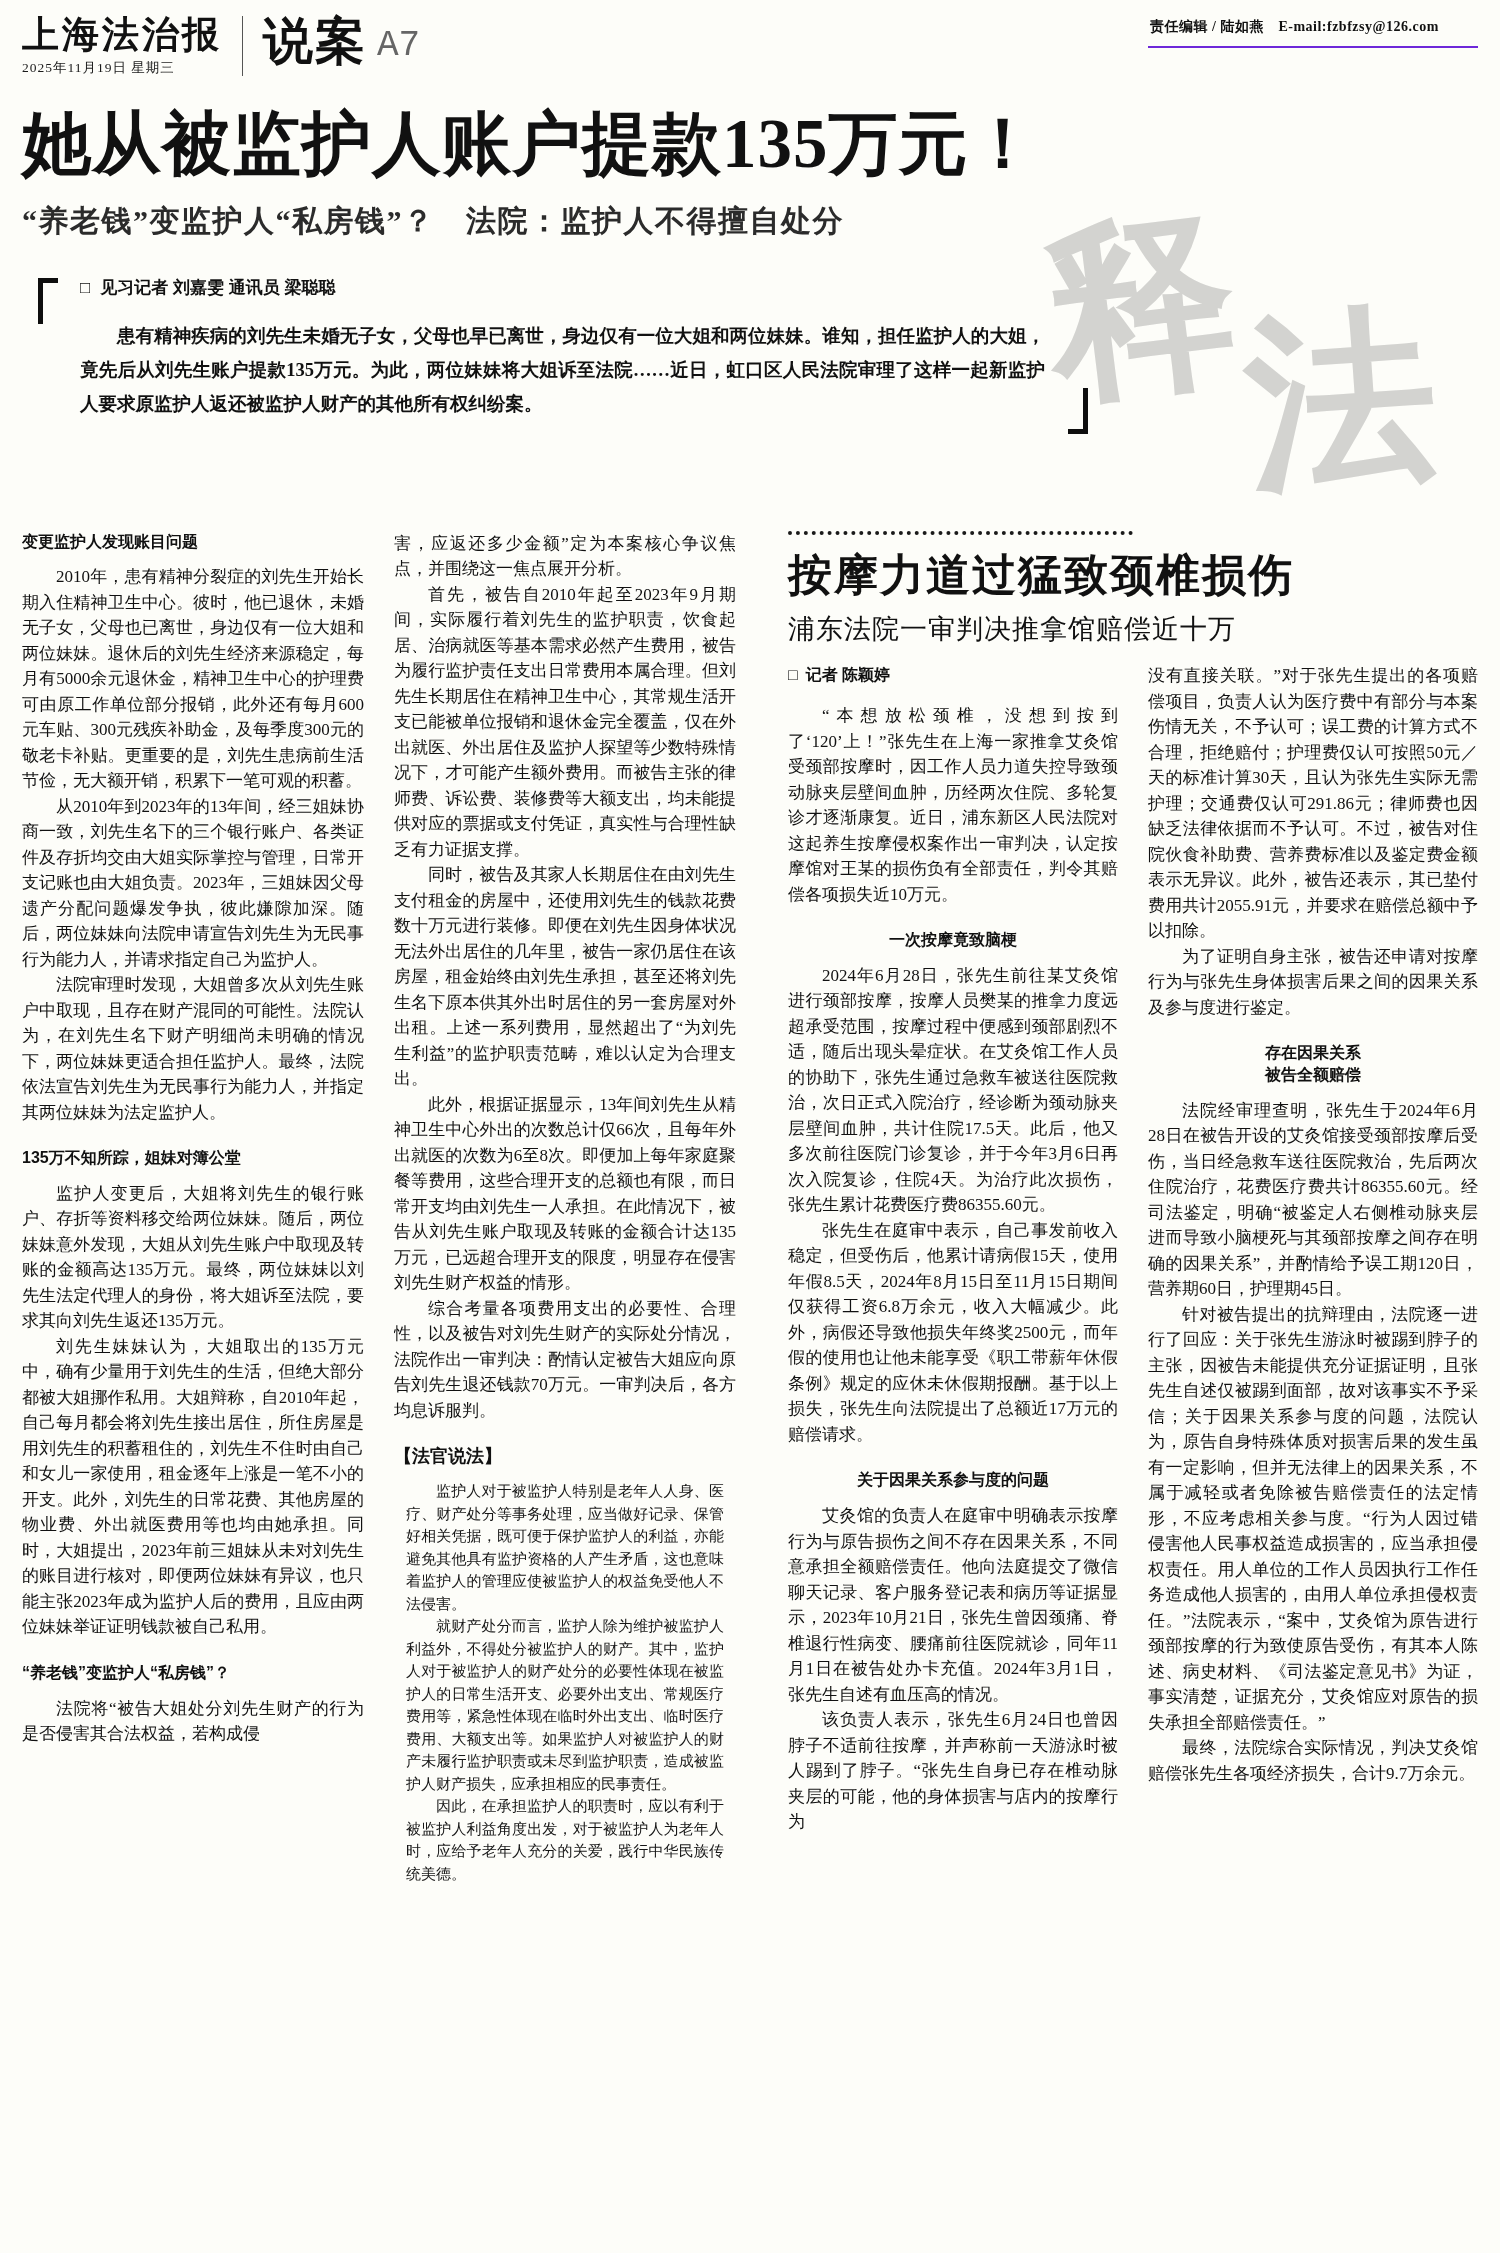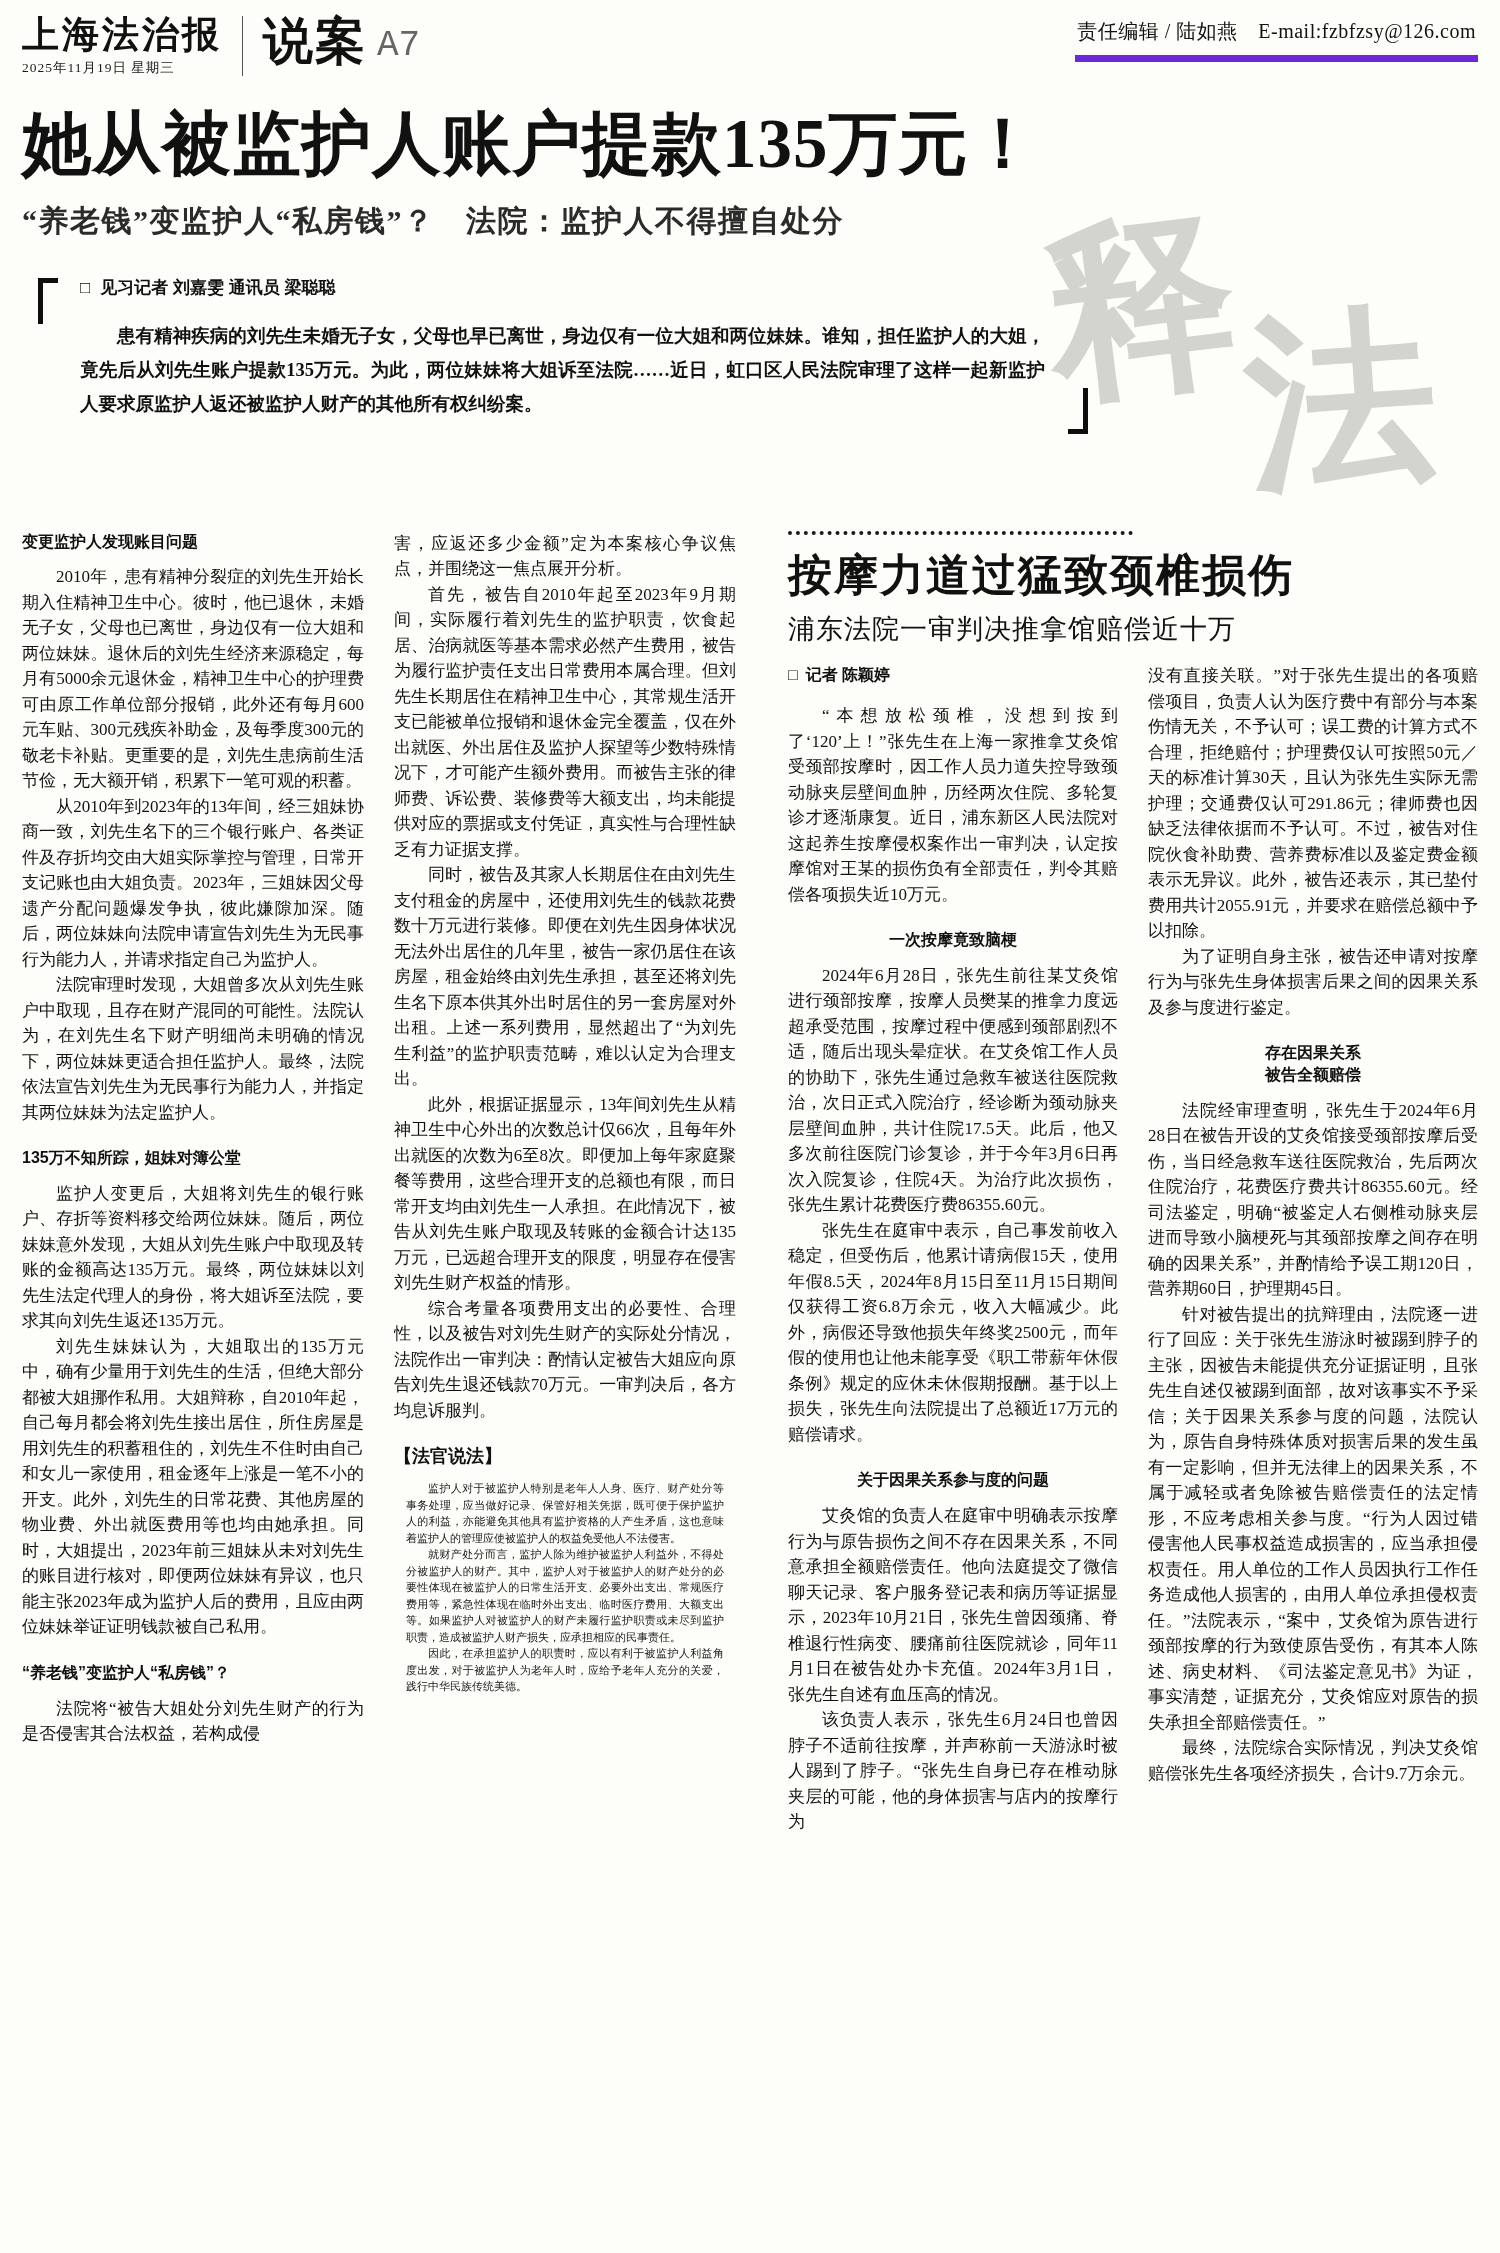--- a/index.html
+++ b/index.html
@@ -13,22 +13,22 @@
   }
 
   
   .masthead { display:flex; align-items:flex-start; }
   .mast-left { padding-top:2px; }
   .paper-name { font-size:37px; font-weight:900; letter-spacing:3px; line-height:1.05; font-family:"Liberation Serif",serif; }
   .date-line { font-size:13.5px; margin-top:4px; letter-spacing:1px; color:#1a1a1a; }
   .mast-divider { width:1px; background:#555; height:60px; margin:2px 20px 0 20px; }
   .section-name { font-size:50px; font-weight:900; line-height:1; font-family:"Liberation Sans","DejaVu Sans",sans-serif; letter-spacing:2px; margin-top:2px; }
   .page-no { font-size:36px; line-height:1; color:#666; margin:14px 0 0 10px; font-family:Liberation Mono, monospace; }
-  .editor-info { margin-left:auto; font-size:20px; font-weight:normal; letter-spacing:.5px;
-                 padding:4px 2px 10px 2px; border-bottom:7px solid #6d28d9; min-width:330px; }
+  .editor-info { margin-left:auto; font-size:14px; font-weight:bold; letter-spacing:.5px;
+                 padding:4px 2px 10px 2px; border-bottom:2px solid #6d28d9; min-width:330px; }
 
   
   .headline { margin-top:30px; font-size:69px; font-weight:900; line-height:1.1; letter-spacing:1px;
               font-family:"Liberation Serif","DejaVu Serif",serif; }
   .subhead  { margin-top:18px; font-size:30px; font-weight:700; color:#2b2b2b; letter-spacing:1.5px; }
 
   
   .lead-section { position:relative; margin-top:34px; height:225px; }
   .corner-tl { position:absolute; left:16px; top:2px; width:20px; height:46px;
                border-left:5px solid #0e0e0e; border-top:5px solid #0e0e0e; }
@@ -62,21 +62,21 @@
   .blk { margin:0; }
   .blk-heading, .blk-heading-center {
     font-family:"Liberation Sans","DejaVu Sans",sans-serif;
     font-size:16px; font-weight:700; line-height:1.35; margin:22px 0 12px 0; text-indent:0;
   }
   .blk-heading-center { text-align:center; white-space:pre-line; }
   .col > .blk:first-child { margin-top:0; }
   .blk-para { text-indent:2em; }
   .blk-para-cont { text-indent:0; }
   .blk-box-title { font-weight:700; font-size:18px; margin:20px 0 10px 0; }
-  .blk-box-para { text-indent:2em; padding:0 12px; font-size:11px; color:#161616; }
+  .blk-box-para { text-indent:2em; padding:0 12px; font-size:15px; color:#161616; }
   .blk-byline { font-family:"Liberation Sans","DejaVu Sans",sans-serif;
                 font-weight:700; font-size:16px; margin:2px 0 16px 0; text-indent:0; }
   .blk-byline .byline-square { margin-right:8px; font-weight:400; }
 </style>
 </head>
 <body>
 
 <div class="page">
 
   <div class="masthead">

